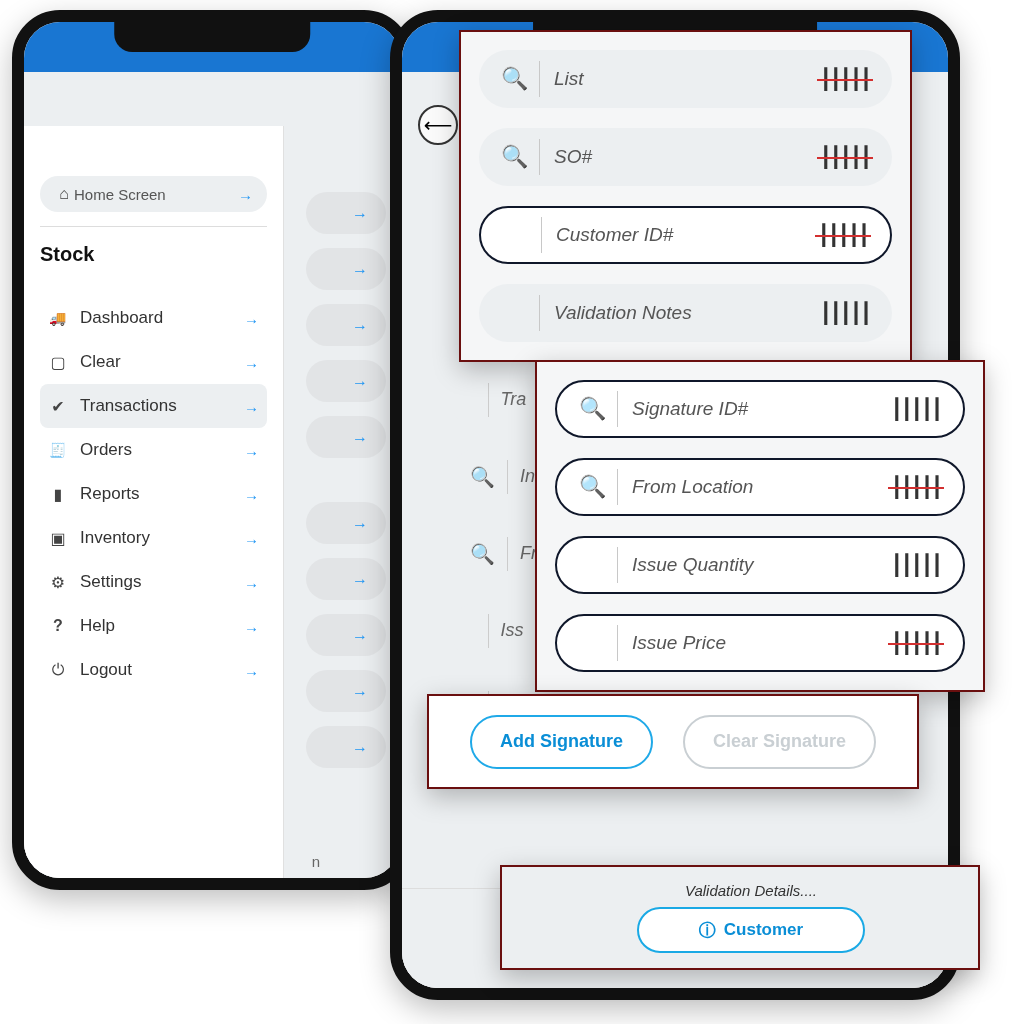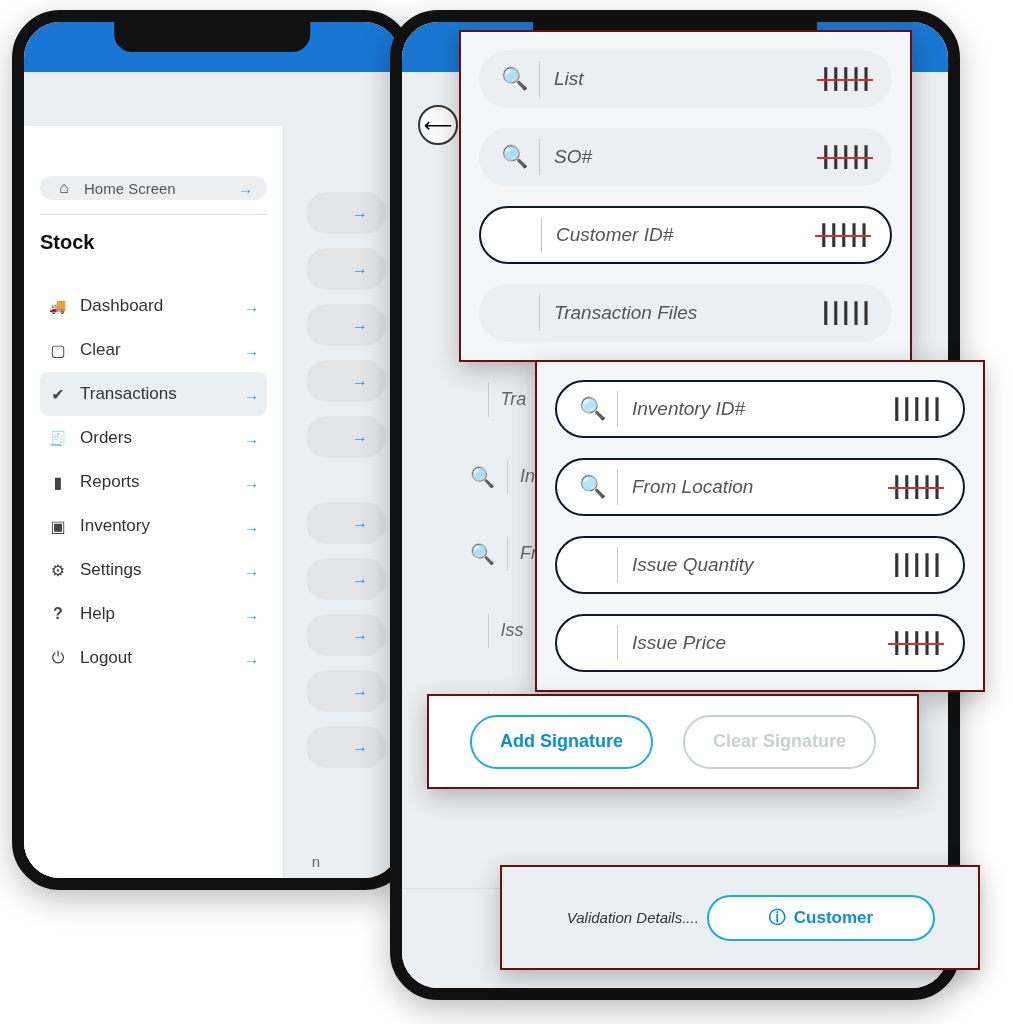--- a/index.html
+++ b/index.html
@@ -47,22 +47,22 @@
   }
   .ghost-rows .spacer { height: 16px; background: transparent; }
   .arrow-blue { color: #2196f3; font-weight: 600; }
 
   .sidebar {
     position: absolute; top: 54px; left: 0; width: 260px; bottom: 0;
     background: #fff; border-right: 1px solid #e0e0e0;
     padding: 50px 16px 0;
   }
   .home-pill {
-    background: #eceff1; border-radius: 22px; height: 24px;
-    display: flex; align-items: center; padding: 0 14px; gap: 10px;
+    background: #eceff1; border-radius: 22px; height: 36px;
+    display: flex; align-items: center; padding: 0 14px; 
     color: #555; font-size: 15px; margin-bottom: 14px;
   }
   .home-pill .arrow-blue { margin-left: auto; }
   .sidebar-divider { height: 1px; background: #ddd; margin: 8px 0 16px; }
   .section-title { font-weight: 700; font-size: 20px; color: #111; margin-bottom: 30px; }
   .nav-item {
     display: flex; align-items: center; gap: 12px;
     height: 44px; padding: 0 8px; border-radius: 8px;
     color: #333; font-size: 17px; cursor: pointer;
   }
@@ -130,21 +130,21 @@
   #panelC .row { display: flex; gap: 30px; justify-content: center; align-items: center; height: 100%; }
   .sig-btn {
     height: 54px; padding: 0 28px; border-radius: 28px; border: 2px solid #1fa9e8;
     background: #fff; font-weight: 700; font-size: 18px; display: flex; align-items: center;
   }
   .sig-btn.primary { color: #0a8ed6; }
   .sig-btn.ghost   { color: #c9cfd3; border-color: #c9cfd3; }
 
   
   #panelD { left: 500px; top: 865px; width: 480px; height: 105px; background: #eceff1; }
-  #panelD .col { display: flex; flex-direction: row; align-items: center; justify-content: center; height: 100%; gap: 8px; margin-left: 22px; }
+  #panelD .col { display: flex; flex-direction: column; align-items: center; justify-content: center; height: 100%; gap: 8px; margin-left: 22px; }
   .process-btn {
     height: 46px; padding: 0 60px; border-radius: 24px; border: 2px solid #19a9e5;
     background: #fff; color: #0a8ed6; font-weight: 700; font-size: 17px;
     display: flex; align-items: center; gap: 8px;
   }
   .val-details { font-style: italic; color: #333; font-size: 15px; }
 
   
   .i-home::before    { content: "⌂"; }
   .i-dash::before    { content: "🚚"; font-size:14px;}
@@ -319,32 +319,32 @@
       </div>
       <div class="pill active">
         <span class="search blank"></span>
         <span class="vline"></span>
         <span>Customer ID#</span>
         <span class="barcode scanned">┃┃┃┃┃</span>
       </div>
       <div class="pill">
         <span class="search blank"></span>
         <span class="vline"></span>
-        <span>Transaction Files</span>
+        <span>Validation Notes</span>
         <span class="barcode ">┃┃┃┃┃</span>
       </div>
     </div>
 </div>
 
 <div id="panelB" class="panel">
   <div class="inner" id="panelB-inner">
       <div class="pill active">
         <span class="search ">🔍</span>
         <span class="vline"></span>
-        <span>Inventory ID#</span>
+        <span>Signature ID#</span>
         <span class="barcode ">┃┃┃┃┃</span>
       </div>
       <div class="pill active">
         <span class="search ">🔍</span>
         <span class="vline"></span>
         <span>From Location</span>
         <span class="barcode scanned">┃┃┃┃┃</span>
       </div>
       <div class="pill active">
         <span class="search blank"></span>

